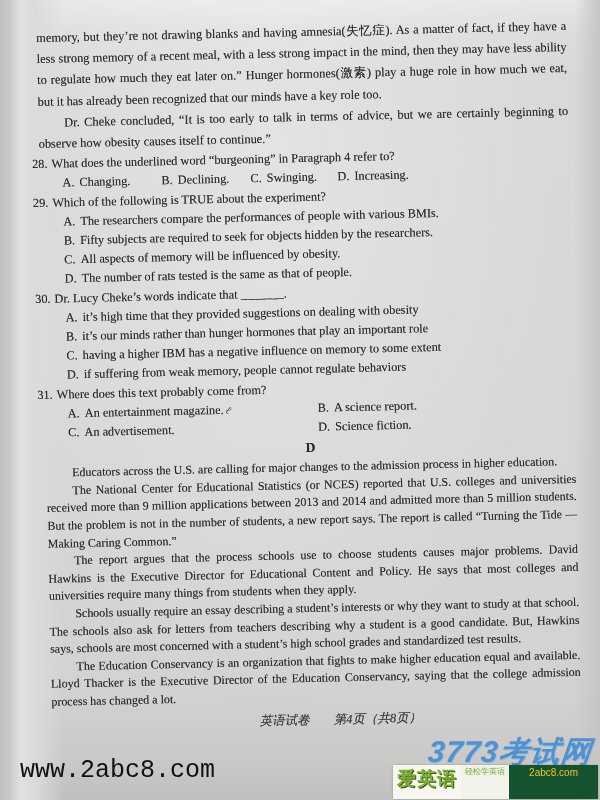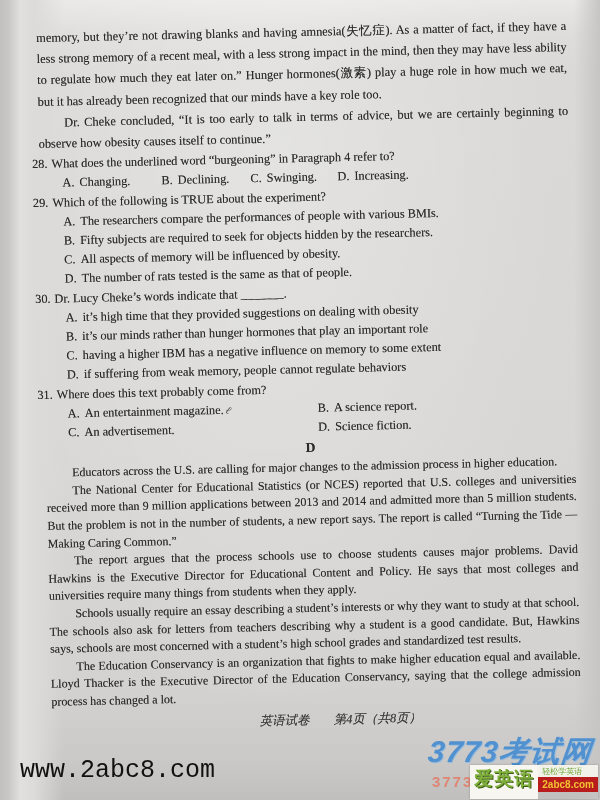--- a/index.html
+++ b/index.html
@@ -81,29 +81,29 @@
   .wm-logo{
     position:absolute;right:2px;bottom:1px;display:flex;align-items:stretch;
     height:34px;box-shadow:0 0 2px rgba(0,0,0,.25);
   }
   .logo-name{
     background:#f7f6f0;color:#7fb03a;font-weight:bold;font-size:19px;
     line-height:27px;padding:0 4px;letter-spacing:1px;
     text-shadow:1px 1px 0 #3c5a14;white-space:nowrap;
     font-family:"Liberation Sans","DejaVu Sans",sans-serif;
   }
-  .logo-side{display:flex;flex-direction:column;}
+  .logo-side{display:flex;flex-direction:row;}
   .logo-tagline{
     background:#f3f2ea;color:#6aa32e;font-size:8px;line-height:11px;
     padding:1px 4px 0 4px;white-space:nowrap;
     font-family:"Liberation Sans","DejaVu Sans",sans-serif;
   }
   .logo-url{
-    background:#b91c1c;color:#f2c232;font-weight:bold;font-size:10px;
-    line-height:15px;padding:0 4px;white-space:nowrap;
+    background:#14532d;color:#f2c232;font-weight:normal;font-size:10px;
+    line-height:15px;padding:0 20px;white-space:nowrap;
     font-family:"Liberation Sans","DejaVu Sans",sans-serif;
   }
   .wm-bottomleft{
     position:absolute;left:20px;bottom:15px;
     font-family:"Liberation Mono","DejaVu Sans Mono",monospace;
     font-size:25px;color:#111;white-space:nowrap;
   }
 </style>
 </head>
 <body>

